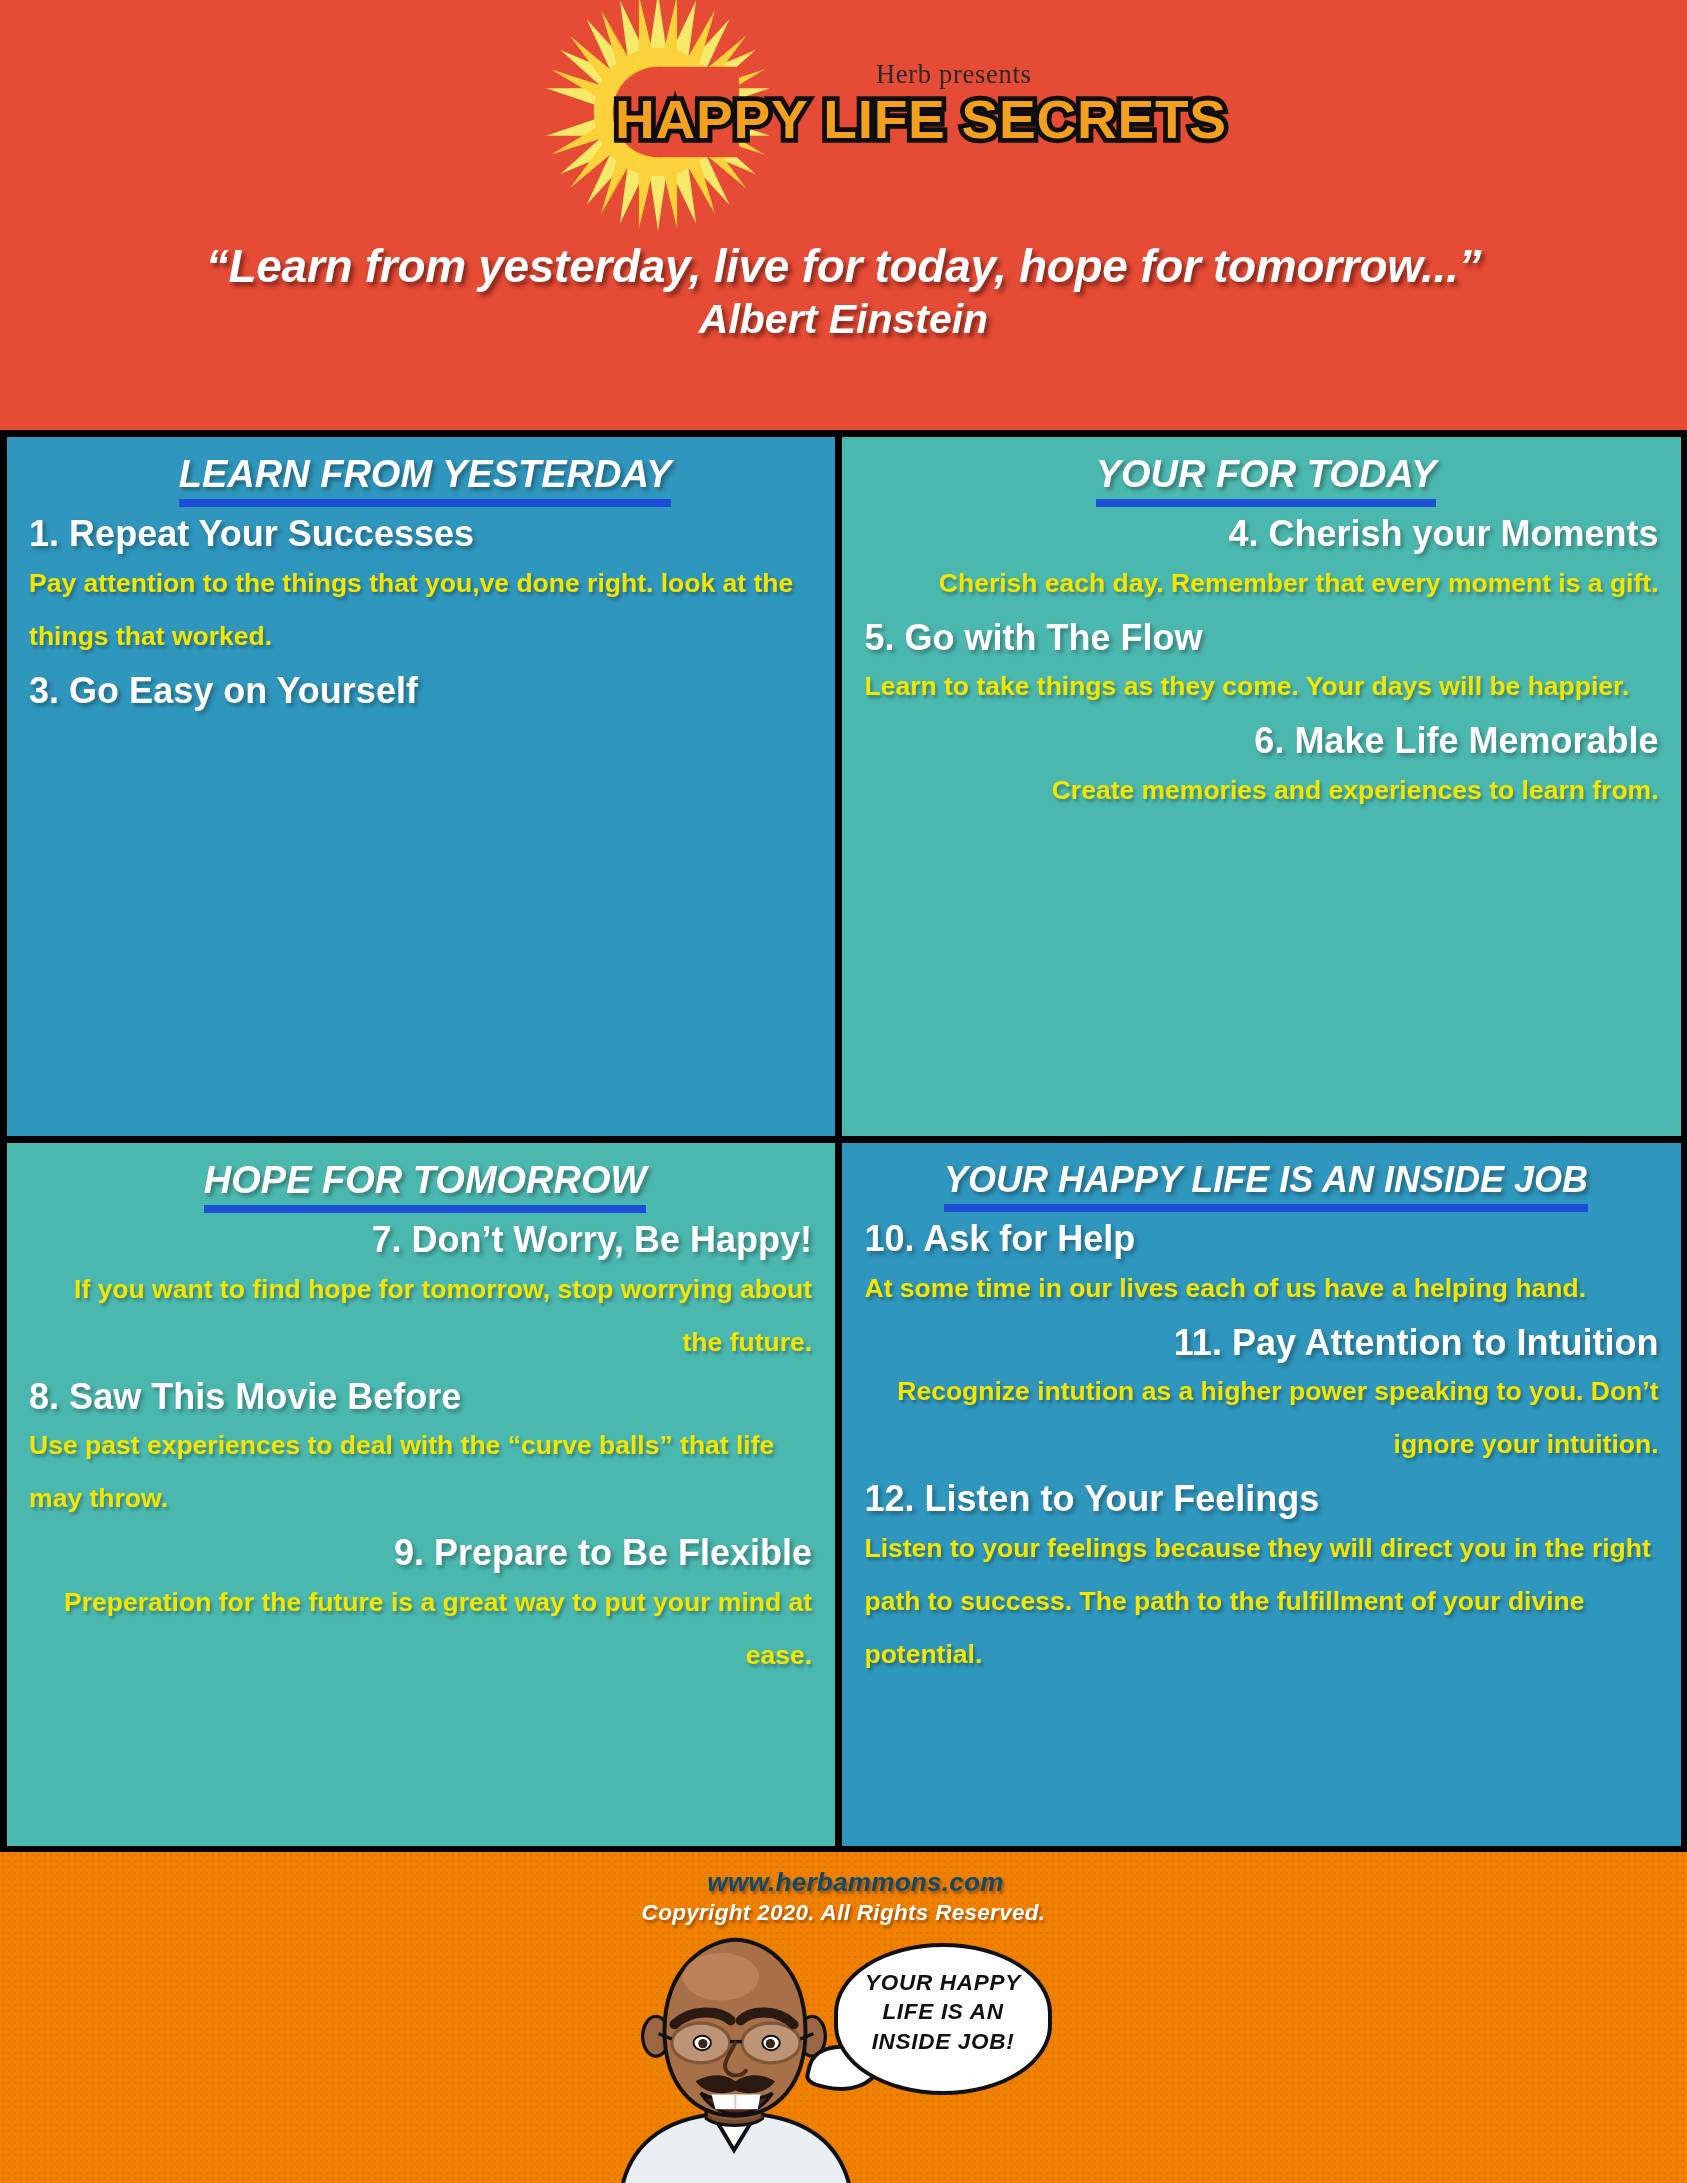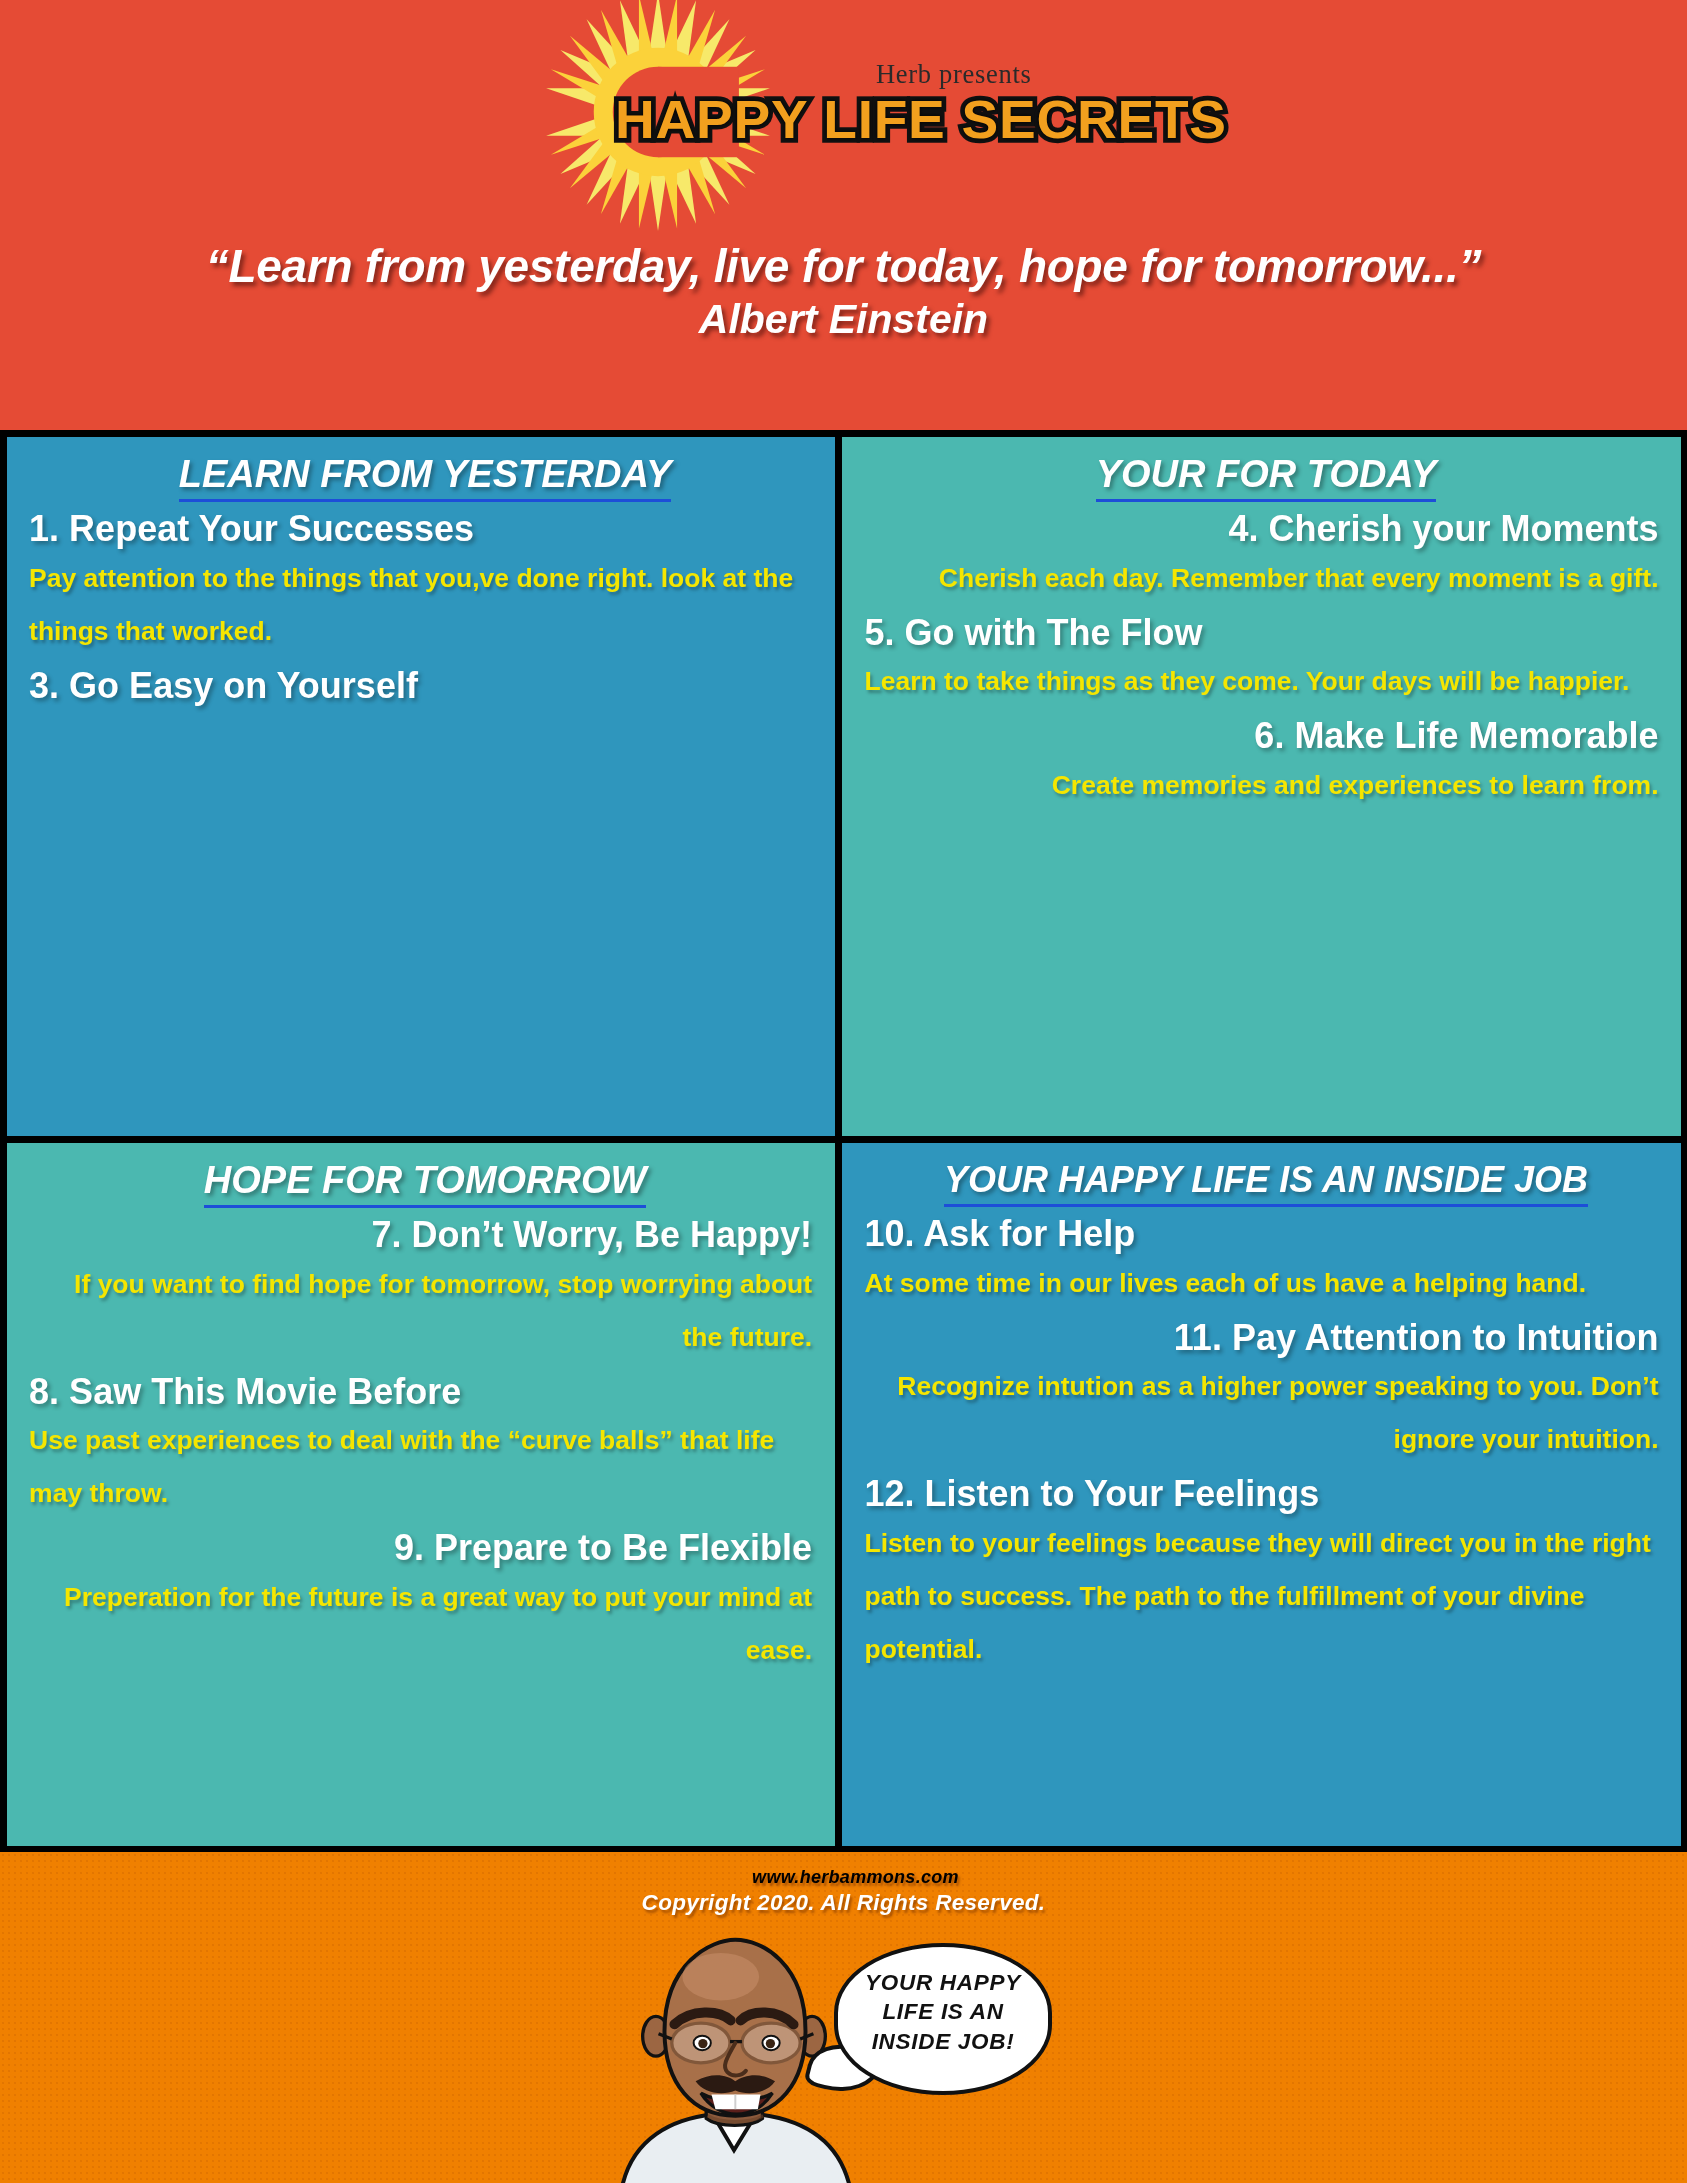--- a/index.html
+++ b/index.html
@@ -84,21 +84,21 @@
     font-weight:bold;font-style:italic;
     font-size:38px;color:#fff;
     letter-spacing:0px;
     text-shadow:2.6px 3.3px 4px rgba(0,0,0,.35);
     margin:16px 0 2.6px 0;
     white-space:nowrap;
     display:block;
   }
   .panel-title .u{
     display:inline-block;
-    border-bottom:3px solid #1d4ed8;
+    border-bottom:8px solid #1d4ed8;
     padding-bottom:2.6px;
     margin-left:9px;
   }
   .p-br .panel-title{font-size:36px;}
 
   .item{margin:0;}
   .item-head{
     font-family:"Liberation Sans",sans-serif;
     font-weight:bold;font-size:36px;color:#fff;
     line-height:1.18;
@@ -125,21 +125,21 @@
     background-image:radial-gradient(circle, rgba(180,80,0,.22) 1.1px, transparent 1.2px);
     background-size:6px 6px;
     pointer-events:none;
   }
   .footer-text{
     position:absolute;left:0;top:14.6px;width:1687px;text-align:center;
     z-index:3;
   }
   .site{
     font-family:"Liberation Sans",sans-serif;
-    font-weight:bold;font-style:italic;font-size:18px;color:#000000;
+    font-weight:bold;font-style:italic;font-size:26px;color:#0c4a6e;
     text-shadow:2px 3.3px 2.6px rgba(120,50,0,.6);
     letter-spacing:0.3px;
     margin-left:24px;
   }
   .copyright{
     font-family:"Liberation Sans",sans-serif;
     font-weight:bold;font-style:italic;font-size:22.5px;color:#fff;
     text-shadow:2px 3.3px 2.6px rgba(120,50,0,.6);
     margin-top:2.6px;letter-spacing:0.3px;
   }

